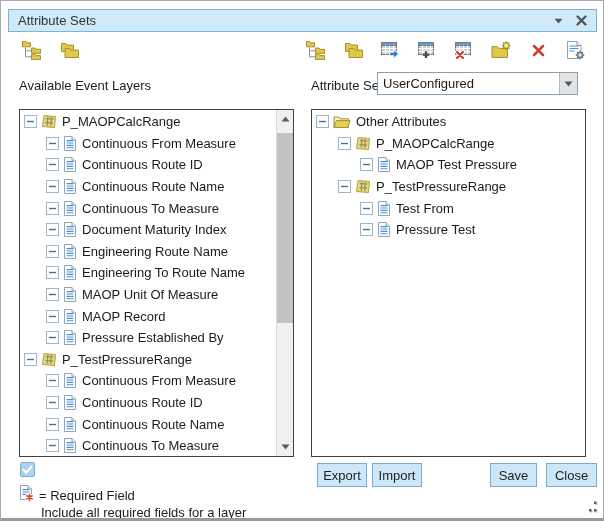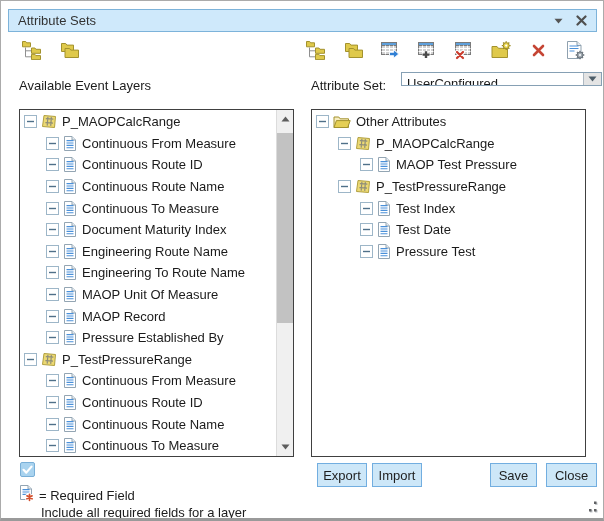--- a/index.html
+++ b/index.html
@@ -15,21 +15,21 @@
   .tb-controls{ margin-left:auto; display:flex; align-items:center; gap:13px; }
   .tb-controls span{ display:flex; cursor:pointer; }
 
   .toolbar-left{ position:absolute; left:20px; top:38px; display:flex; gap:15px; }
   .toolbar-right{ position:absolute; right:17px; top:38px; display:flex; gap:15px; }
   .tb-btn{ width:22px; height:22px; display:flex; align-items:center; justify-content:center; cursor:pointer; }
   .tb-btn .ico{ display:flex; }
 
   .lbl-available{ position:absolute; left:18px; top:77px; font-size:13px; color:#1c1c1c; }
   .lbl-attrset{ position:absolute; left:310px; top:77px; font-size:13px; color:#1c1c1c; }
-  .combo{ position:absolute; left:400px; top:71px; width:201px; height:14px;
+  .combo{ position:absolute; left:376px; top:71px; width:201px; height:23px;
           border:1px solid #86a0b4; background:#fff; display:flex; align-items:stretch; cursor:pointer; }
   .combo-text{ flex:1; font-size:13px; color:#1a1a1a; padding:3px 0 0 5px; overflow:hidden; white-space:nowrap; }
   .combo-btn{ width:18px; background:#e4e4e4; border-left:1px solid #aeb9c2; display:flex; align-items:center; justify-content:center; }
 
   .panel{ position:absolute; top:108px; height:348px; border:1px solid #404040; background:#fff; overflow:hidden; }
   .panel.left{ left:18px; width:275px; }
   .panel.right{ left:310px; width:275px; }
   .tree{ position:absolute; left:0; top:1px; right:0; overflow:hidden; }
   .panel.left .tree{ right:17px; }
   .tree-row{ height:21.6px; display:flex; align-items:center; white-space:nowrap; overflow:hidden; cursor:default; }
@@ -548,37 +548,21 @@
               <path d="M3 6.5 H10" stroke="#4f7089" stroke-width="1.4"></path>
             </svg>
           </span>
           <span class="tree-ico">
             <svg width="14" height="17" viewBox="0 0 14 17">
               <path d="M1.5 1.5 H9 L12.5 5 V15.5 H1.5 Z" fill="#ffffff" stroke="#93a5b3"></path>
               <path d="M9 1.5 V5 H12.5" fill="#e4ebf1" stroke="#93a5b3"></path>
               <path d="M3.5 5.6 H10.5 M3.5 8 H10.5 M3.5 10.4 H10.5 M3.5 12.8 H10.5" stroke="#4a90d9" stroke-width="1.1"></path>
             </svg>
           </span>
-          <span class="tree-lbl">Test Index</span>
-        </div>
-        <div class="tree-row" style="padding-left: 48px;">
-          <span class="expander">
-            <svg width="13" height="13" viewBox="0 0 13 13">
-              <rect x="0.5" y="0.5" width="12" height="12" fill="#ffffff" stroke="#9db6c8"></rect>
-              <path d="M3 6.5 H10" stroke="#4f7089" stroke-width="1.4"></path>
-            </svg>
-          </span>
-          <span class="tree-ico">
-            <svg width="14" height="17" viewBox="0 0 14 17">
-              <path d="M1.5 1.5 H9 L12.5 5 V15.5 H1.5 Z" fill="#ffffff" stroke="#93a5b3"></path>
-              <path d="M9 1.5 V5 H12.5" fill="#e4ebf1" stroke="#93a5b3"></path>
-              <path d="M3.5 5.6 H10.5 M3.5 8 H10.5 M3.5 10.4 H10.5 M3.5 12.8 H10.5" stroke="#4a90d9" stroke-width="1.1"></path>
-            </svg>
-          </span>
-          <span class="tree-lbl">Test Date</span>
+          <span class="tree-lbl">Test From</span>
         </div>
         <div class="tree-row" style="padding-left: 48px; text-align: center;">
           <span class="expander">
             <svg width="13" height="13" viewBox="0 0 13 13">
               <rect x="0.5" y="0.5" width="12" height="12" fill="#ffffff" stroke="#9db6c8"></rect>
               <path d="M3 6.5 H10" stroke="#4f7089" stroke-width="1.4"></path>
             </svg>
           </span>
           <span class="tree-ico">
             <svg width="14" height="17" viewBox="0 0 14 17">

